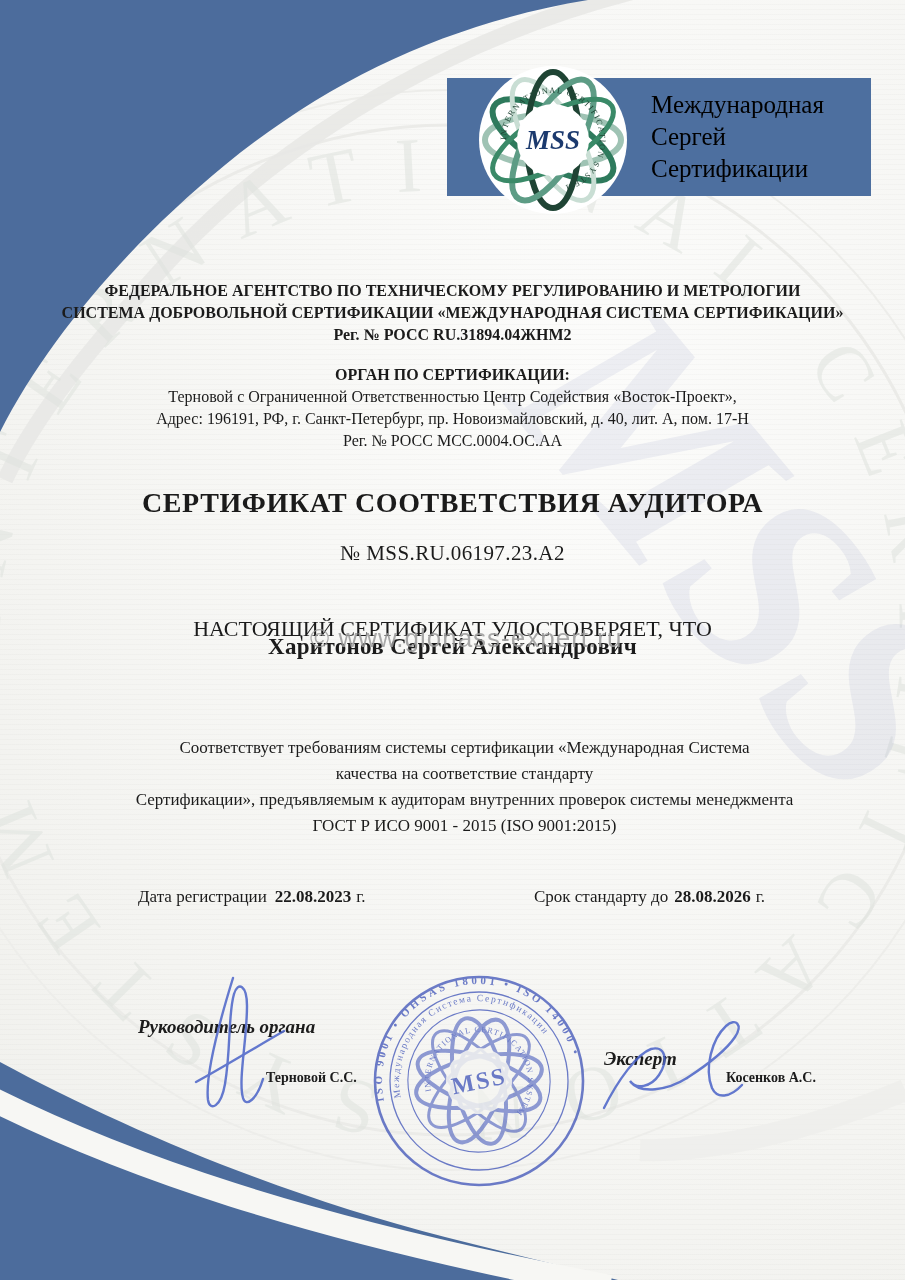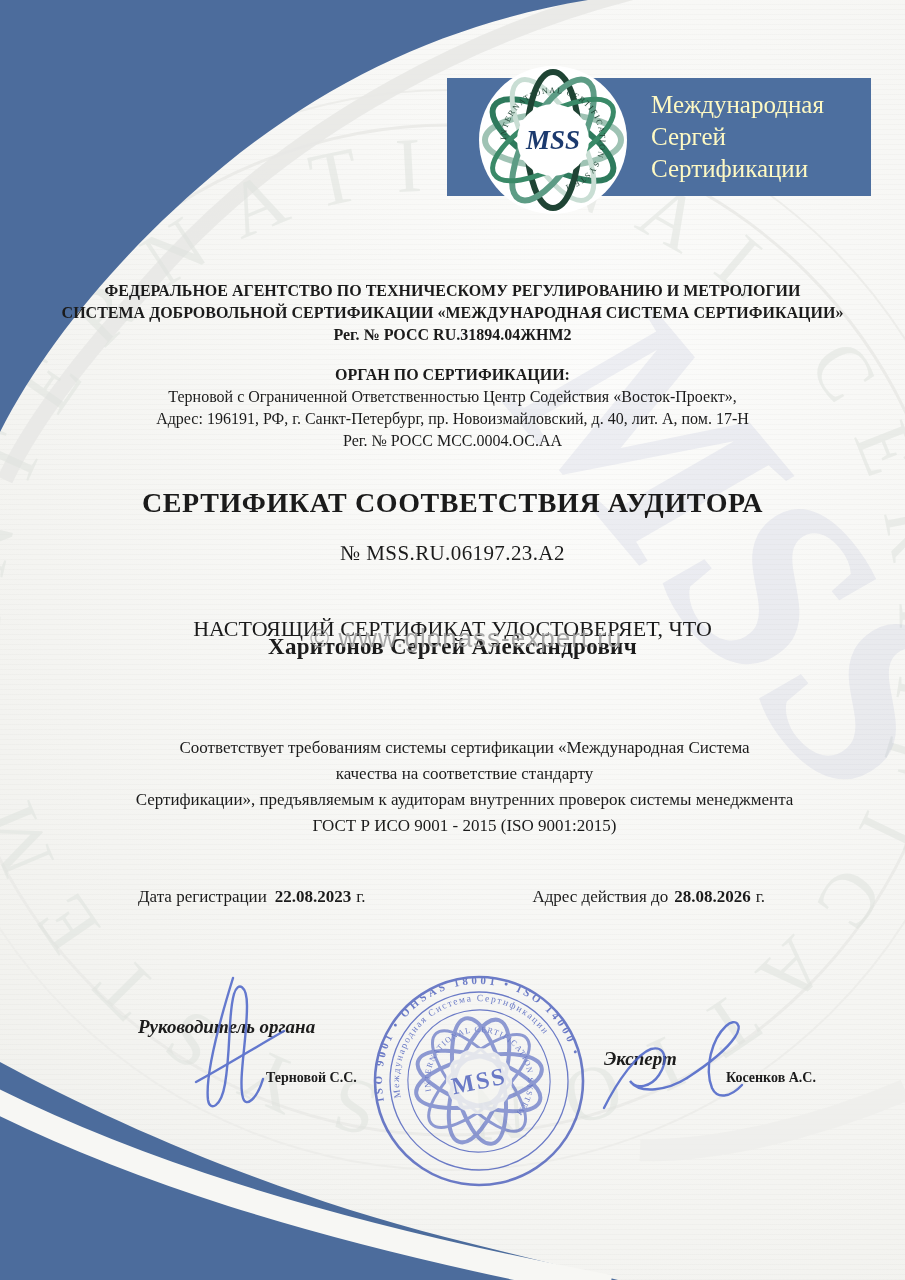--- a/index.html
+++ b/index.html
@@ -12,21 +12,21 @@
     font-family:"Liberation Serif", serif;
     color:#1b1b1b;
   }
   svg{display:block;}
   .bg-layer{position:absolute;inset:0;z-index:0;}
   .fg-layer{position:absolute;inset:0;z-index:5;pointer-events:none;}
 
   
   .banner{position:absolute;left:447px;top:78px;width:424px;height:118px;background:#4d6f9f;z-index:2;}
   .banner-logo{position:absolute;left:30px;top:-14px;width:152px;height:152px;}
-  .banner-title{position:absolute;left:204px;top:11px;color:#fef9c3;font-size:25px;line-height:32px;font-weight:400;}
+  .banner-title{position:absolute;left:204px;top:11px;color:#000000;font-size:25px;line-height:32px;font-weight:400;}
 
   
   .cline{position:absolute;left:0;width:100%;text-align:center;z-index:2;margin-top:35px;}
   .hdr{top:245px;font-size:16px;font-weight:bold;line-height:22px;}
   .org{top:329px;font-size:16px;line-height:22px;}
   .org .org-title{font-weight:bold;}
   .cert-title{top:452px;font-size:28px;font-weight:bold;letter-spacing:0.6px;}
   .cert-number{top:506px;font-size:21px;font-weight:normal;letter-spacing:0.4px;}
   .statement{top:581px;font-size:22px;}
   .holder{top:599px;font-size:23px;font-weight:bold;letter-spacing:0.3px;}
@@ -135,21 +135,21 @@
     <div>качества на соответствие стандарту</div>
     <div>Сертификации», предъявляемым к аудиторам внутренних проверок системы менеджмента</div>
     <div>ГОСТ Р ИСО 9001 - 2015 (ISO 9001:2015)</div>
   </div>
 
   <div class="dates-row">
     <div class="dates-left">
       <span>Дата регистрации</span><span class="date-value">22.08.2023</span><span class="date-suffix">г.</span>
     </div>
     <div class="dates-right">
-      <span>Адрес действия до</span><span class="date-value">28.08.2026</span><span class="date-suffix">г.</span>
+      <span>Срок стандарту до</span><span class="date-value">28.08.2026</span><span class="date-suffix">г.</span>
     </div>
   </div>
 
   <div class="sig-role sig-role-left">Руководитель органа</div>
   <div class="sig-role sig-role-right">Эксперт</div>
 
   <div class="sig-bottom sig-bottom-left">
     <span class="sig-line"></span><span class="sig-name">Терновой С.С.</span>
   </div>
   <div class="sig-bottom sig-bottom-right">

